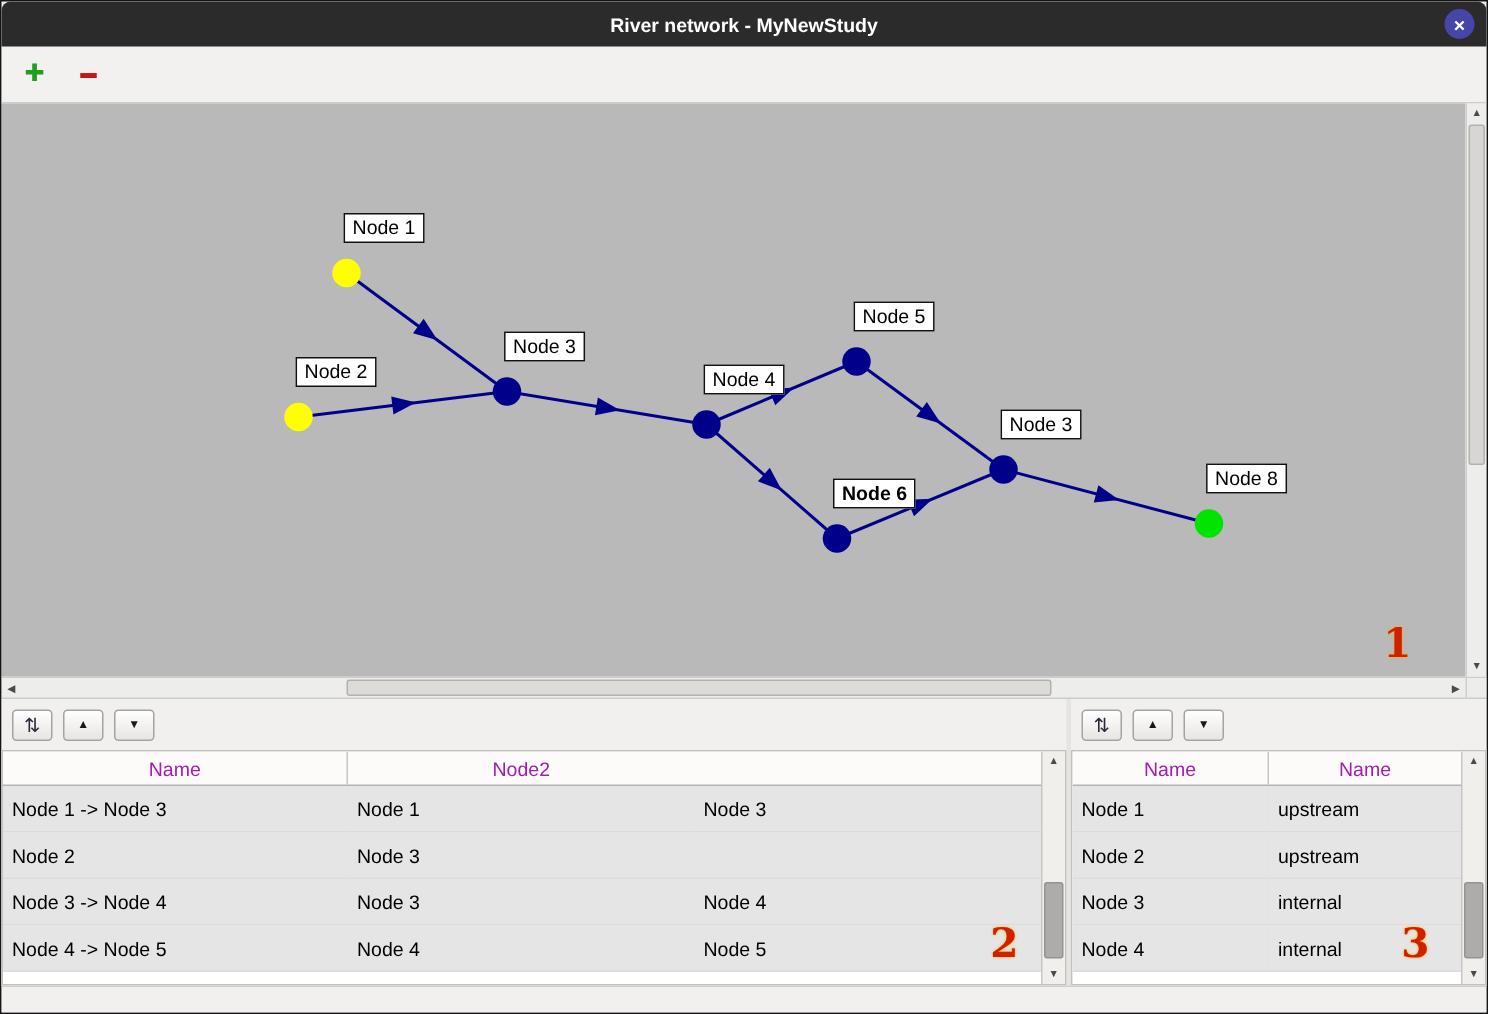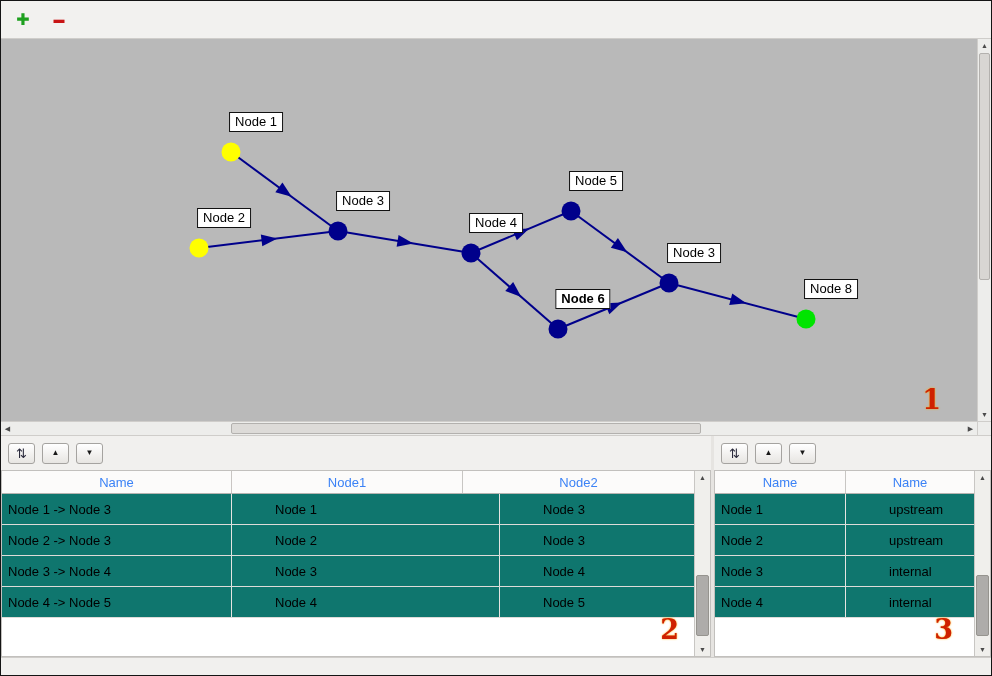--- a/index.html
+++ b/index.html
@@ -75,40 +75,46 @@
   }
   .sort-glyph{font-size:13px;color:#2a2a3c;line-height:1;}
   .arrow-glyph{font-size:8px;color:#181818;line-height:1;}
   
   .table{flex:1;display:flex;background:#ffffff;border:1px solid #c2c0bd;min-height:0;overflow:hidden;}
   .t-main{flex:1;display:flex;flex-direction:column;min-width:0;}
   .t-head{flex:0 0 22px;border-bottom:1px solid #b5b3b0;background:#fcfbfa;}
   .edge-grid{display:grid;grid-template-columns:230px 231px 1fr;}
   .node-grid{display:grid;grid-template-columns:131px 1fr;}
   .th{display:flex;align-items:center;justify-content:center;font-size:13px;
-    color:#3b82f6;border-right:1px solid #c8c6c3;}
+    color:#a21caf;border-right:1px solid #c8c6c3;}
   .th:last-child{border-right:none;}
   .t-body{flex:1;overflow:hidden;background:#ffffff;}
-  .tr{height:30px;border-bottom:1px solid #dedcd9;background:#0f766e;gap:37px;}
+  .tr{height:30px;border-bottom:1px solid #dedcd9;background:#e5e5e5;}
   .td{display:flex;align-items:center;padding:0 6px;font-size:13px;color:#000;
     border-right:1px solid #e6e4e1;overflow:hidden;white-space:nowrap;}
   .td:last-child{border-right:none;}
   .t-scroll{flex:0 0 15px;border-left:1px solid #c8c6c3;background:#f0efec;
     position:relative;display:flex;flex-direction:column;justify-content:space-between;}
   .t-scroll .sb-arrow{width:15px;}
   .tthumb{position:absolute;left:1px;right:1px;top:56%;height:32%;
     background:#aeacaa;border:1px solid #96948f;border-radius:2px;}
   
   .statusbar{flex:0 0 17px;background:#f1f0ee;border-top:1px solid #cfcdca;}
 </style>
 </head>
 <body>
 
 <div class="window">
 
+  <div class="titlebar">
+    <span>River network - MyNewStudy</span>
+    <span class="close-btn">
+      <span class="close-glyph">×</span>
+    </span>
+  </div>
 
   <div class="toolbar">
     <button class="tb-btn">
       <span class="icon-add">✚</span>
     </button>
     <button class="tb-btn">
       <span class="icon-remove">▬</span>
     </button>
   </div>
 
@@ -181,31 +187,29 @@
           <span class="arrow-glyph">▲</span>
         </button>
         <button class="pt-btn">
           <span class="arrow-glyph">▼</span>
         </button>
       </div>
       <div class="table" id="edge-table">
         <div class="t-main">
           <div class="t-head edge-grid">
               <div class="th">Name</div>
-              <div class="th">Node1</div>
               <div class="th">Node2</div>
             </div>
           <div class="t-body">
               <div class="tr edge-grid">
                 <div class="td">Node 1 -&gt; Node 3</div>
                 <div class="td">Node 1</div>
                 <div class="td">Node 3</div>
               </div>
               <div class="tr edge-grid">
-                <div class="td">Node 2 -&gt; Node 3</div>
                 <div class="td">Node 2</div>
                 <div class="td">Node 3</div>
               </div>
               <div class="tr edge-grid">
                 <div class="td">Node 3 -&gt; Node 4</div>
                 <div class="td">Node 3</div>
                 <div class="td">Node 4</div>
               </div>
               <div class="tr edge-grid">
                 <div class="td">Node 4 -&gt; Node 5</div>

